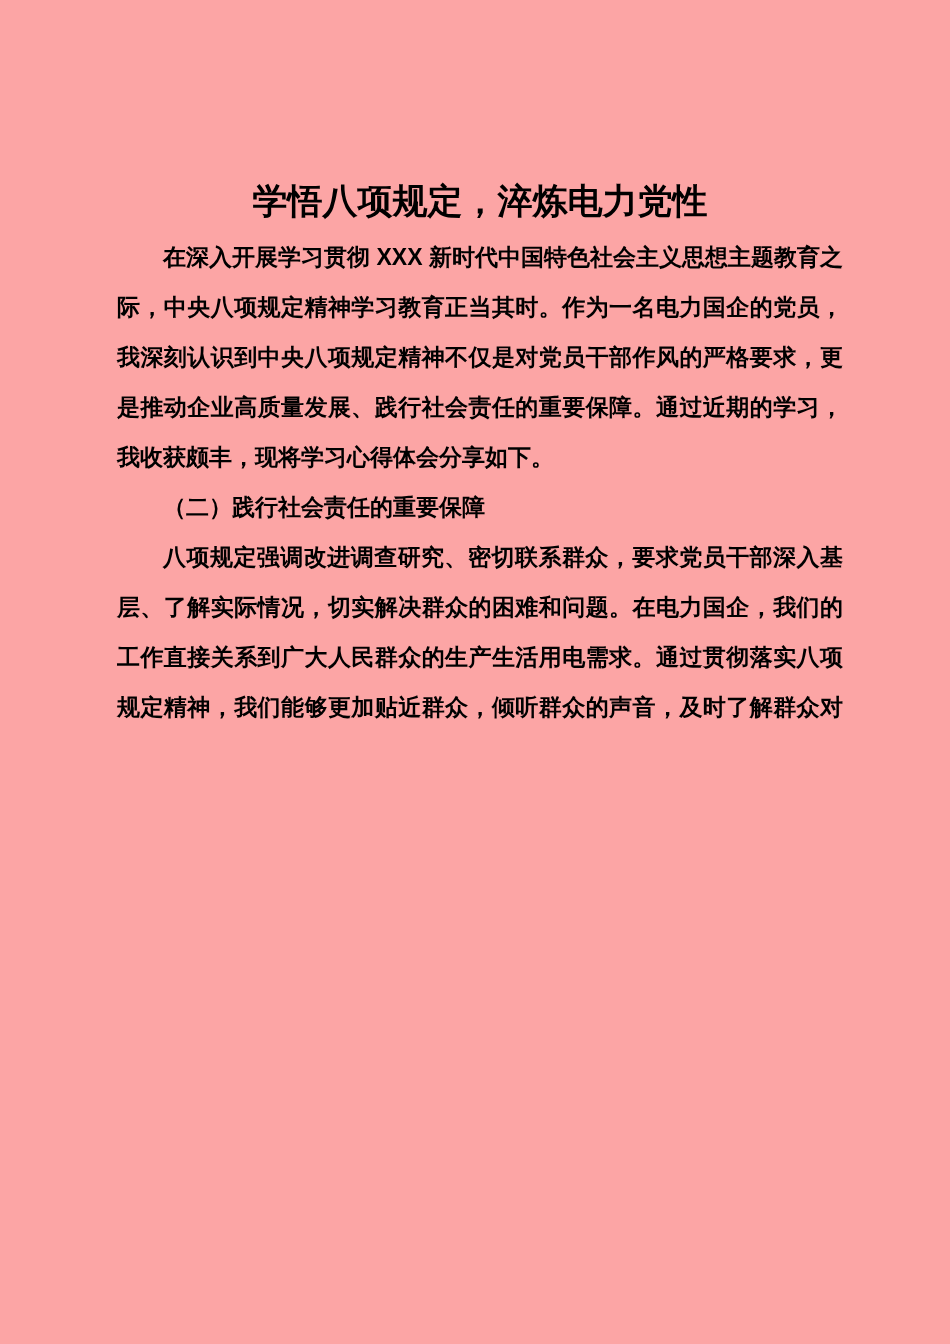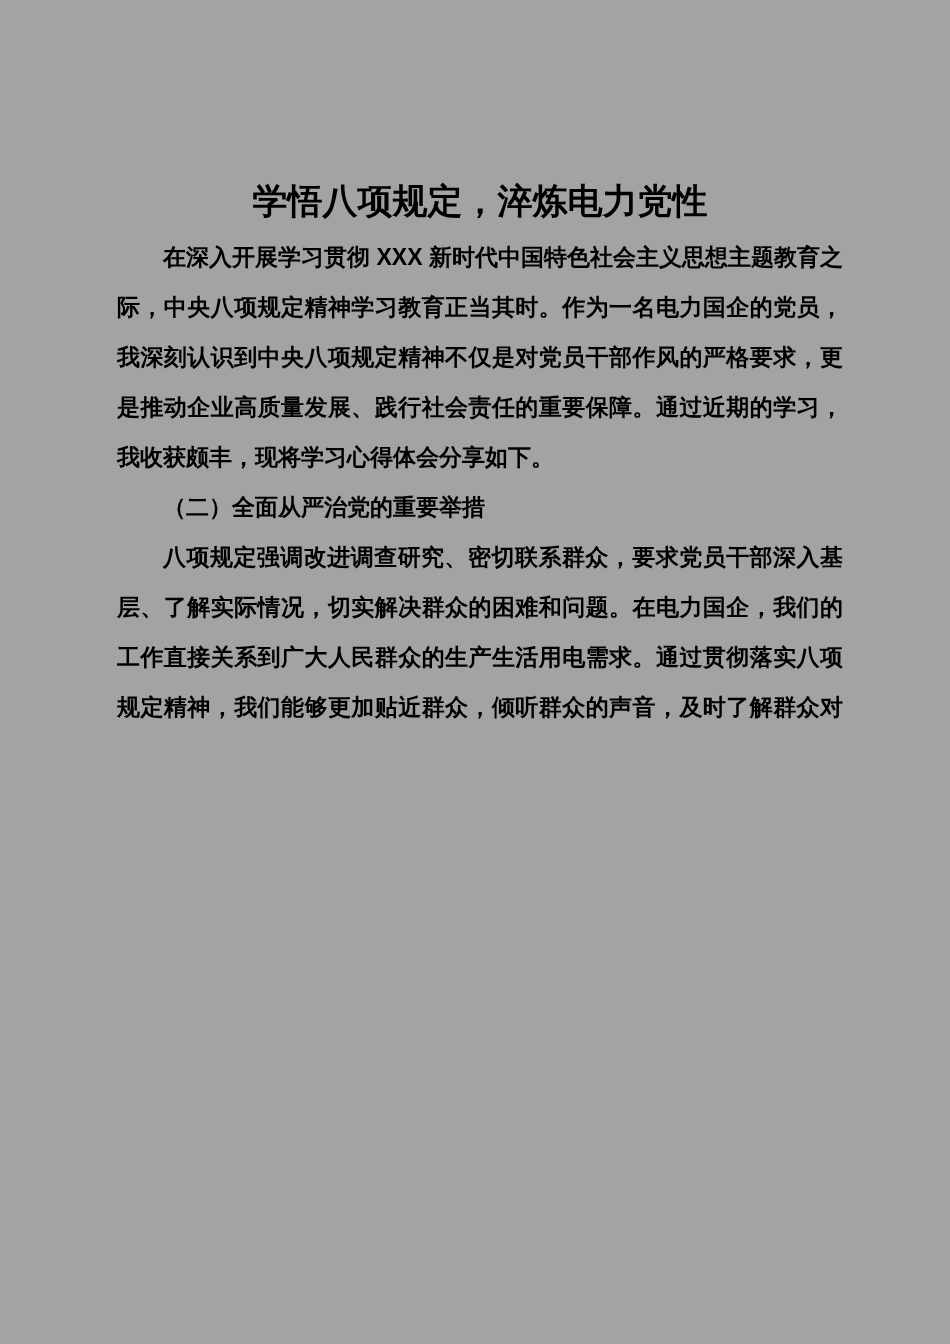--- a/index.html
+++ b/index.html
@@ -4,21 +4,21 @@
 <style>
   html, body {
     margin: 0;
     padding: 0;
     background: #ffffff;
   }
   .page {
     position: relative;
     width: 950px;
     height: 1344px;
-    background: #a3a3a3;
+    background: #fca5a5;
     overflow: hidden;
     font-family: "Liberation Sans", "DejaVu Sans", sans-serif;
     color: #000000;
   }
   .content {
     position: absolute;
     left: 117px;
     top: 170px;
     width: 726px;
   }
@@ -49,17 +49,17 @@
   }
 </style>
 </head>
 <body>
 
 <div class="page">
   <div class="content">
     <h1 class="doc-title">学悟八项规定，淬炼电力党性</h1>
     <div>
         <p class="para body">在深入开展学习贯彻 XXX 新时代中国特色社会主义思想主题教育之际，中央八项规定精神学习教育正当其时。作为一名电力国企的党员，我深刻认识到中央八项规定精神不仅是对党员干部作风的严格要求，更是推动企业高质量发展、践行社会责任的重要保障。通过近期的学习，我收获颇丰，现将学习心得体会分享如下。</p>
-        <p class="para heading-2">（二）全面从严治党的重要举措</p>
+        <p class="para heading-2">（二）践行社会责任的重要保障</p>
         <p class="para body continued">八项规定强调改进调查研究、密切联系群众，要求党员干部深入基层、了解实际情况，切实解决群众的困难和问题。在电力国企，我们的工作直接关系到广大人民群众的生产生活用电需求。通过贯彻落实八项规定精神，我们能够更加贴近群众，倾听群众的声音，及时了解群众对</p>
       </div>
   </div>
 </div>
 
 </body></html>

